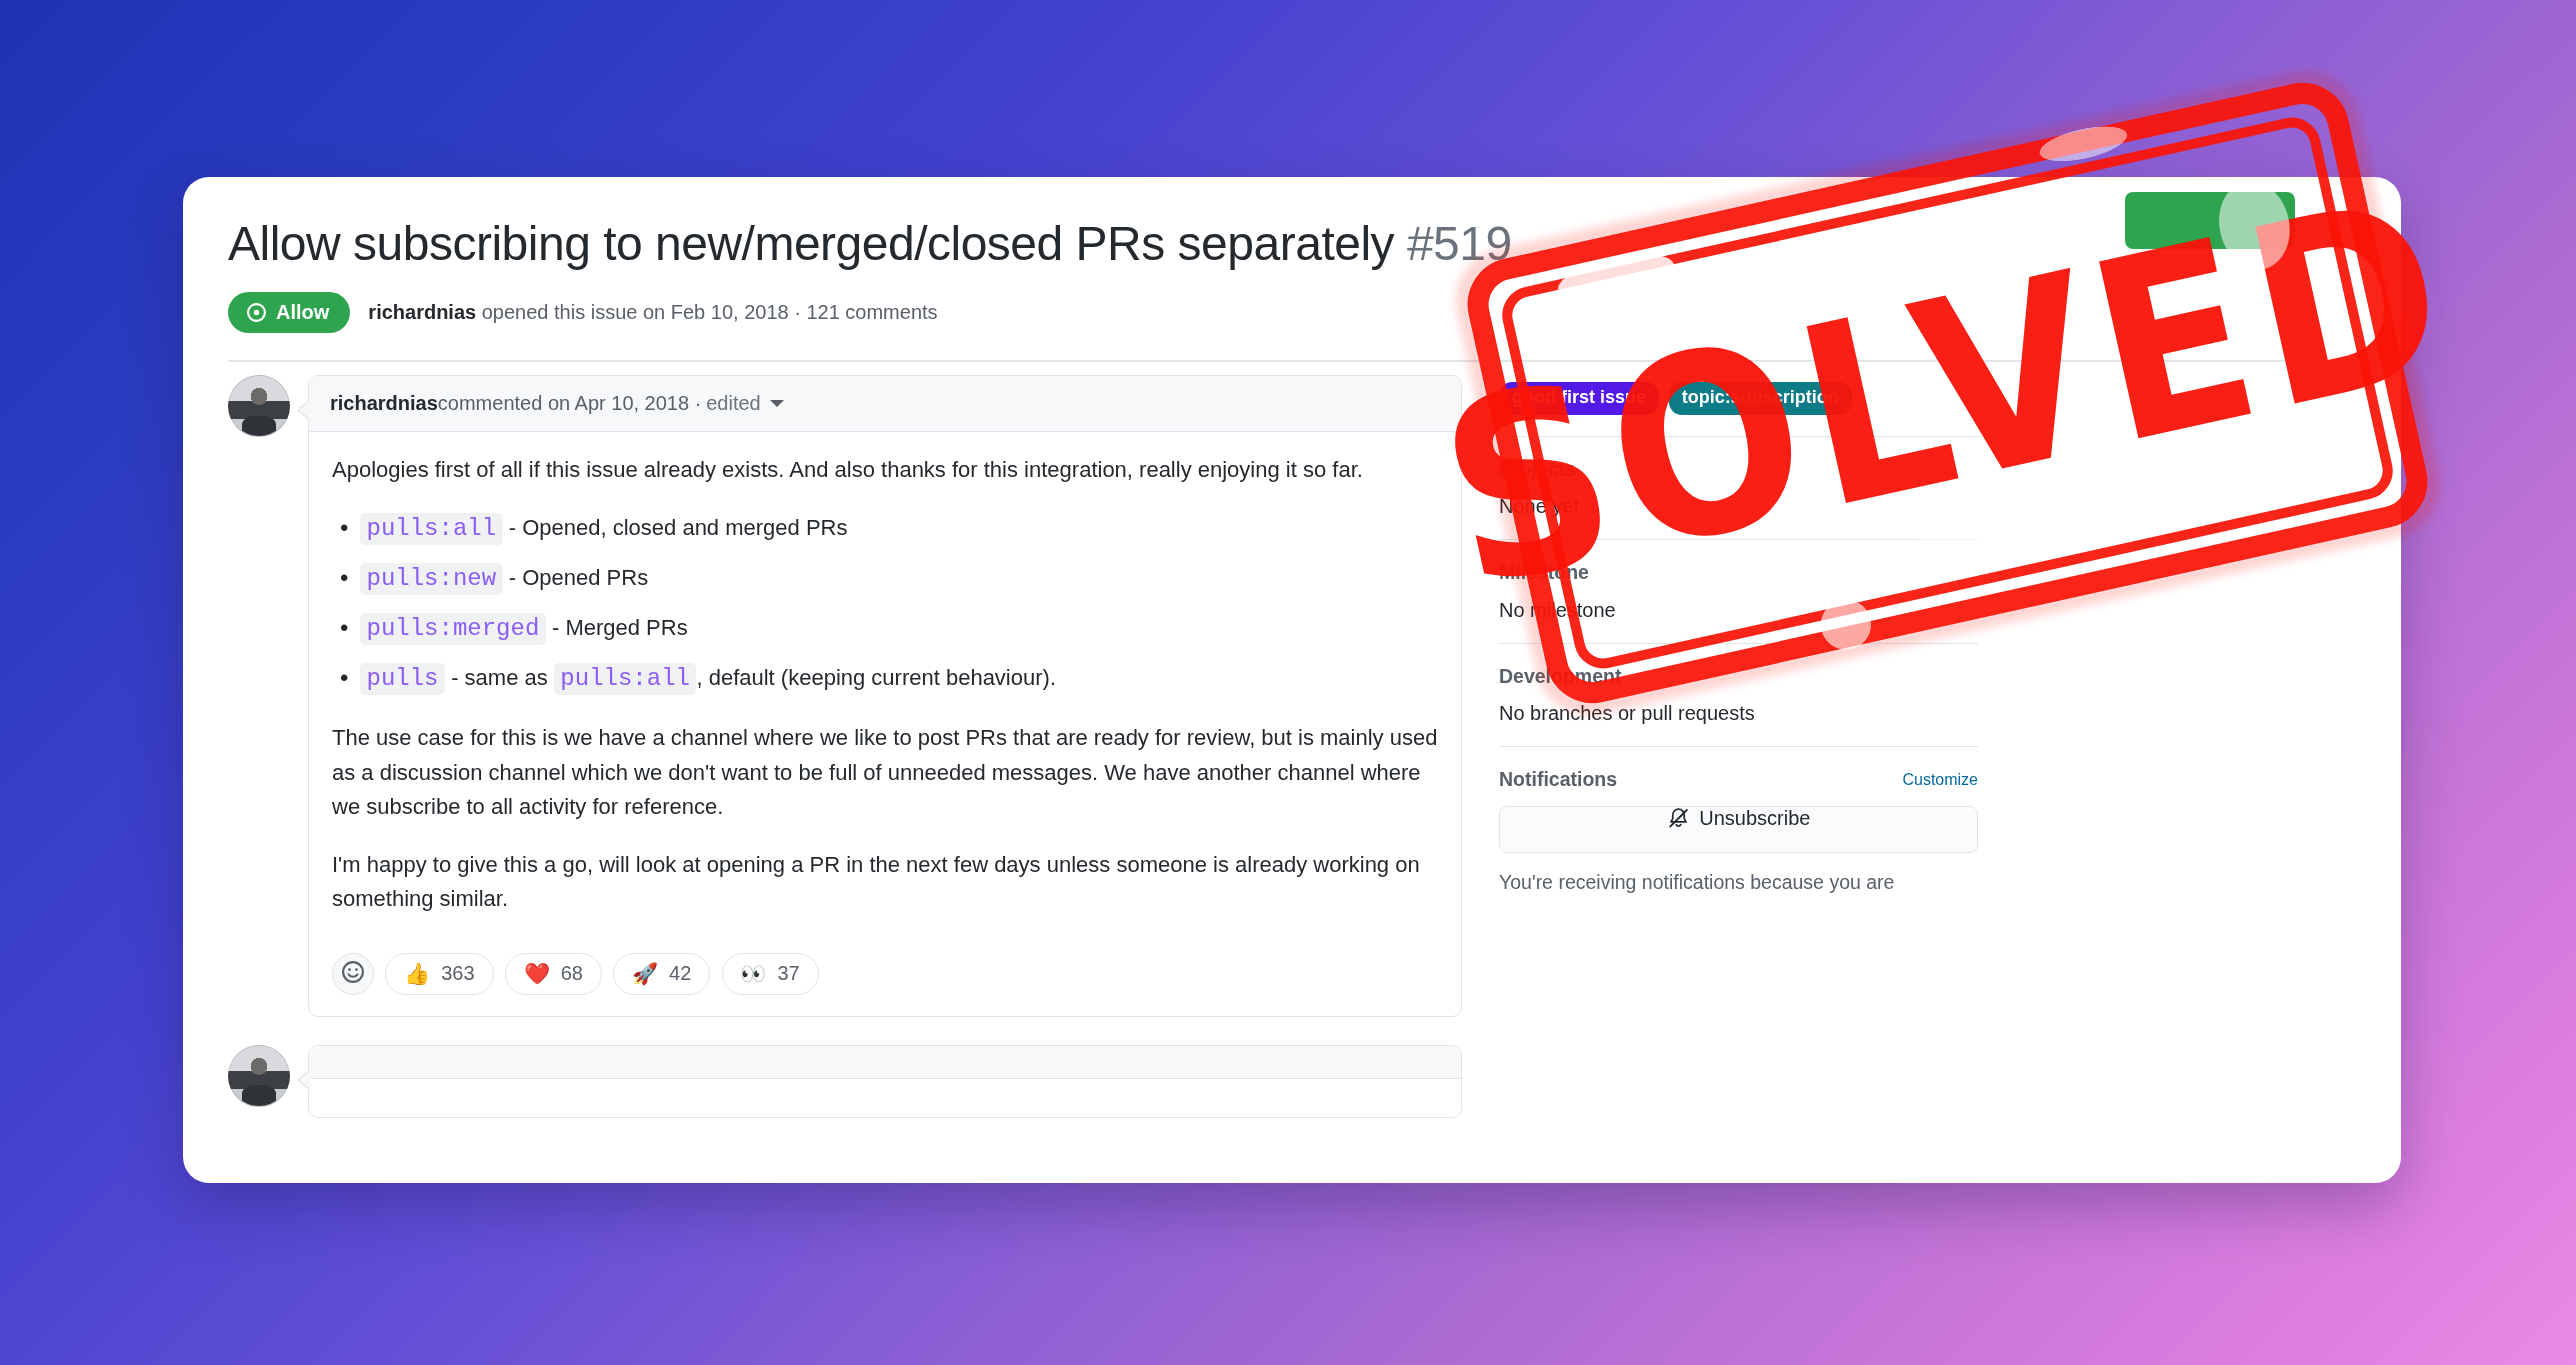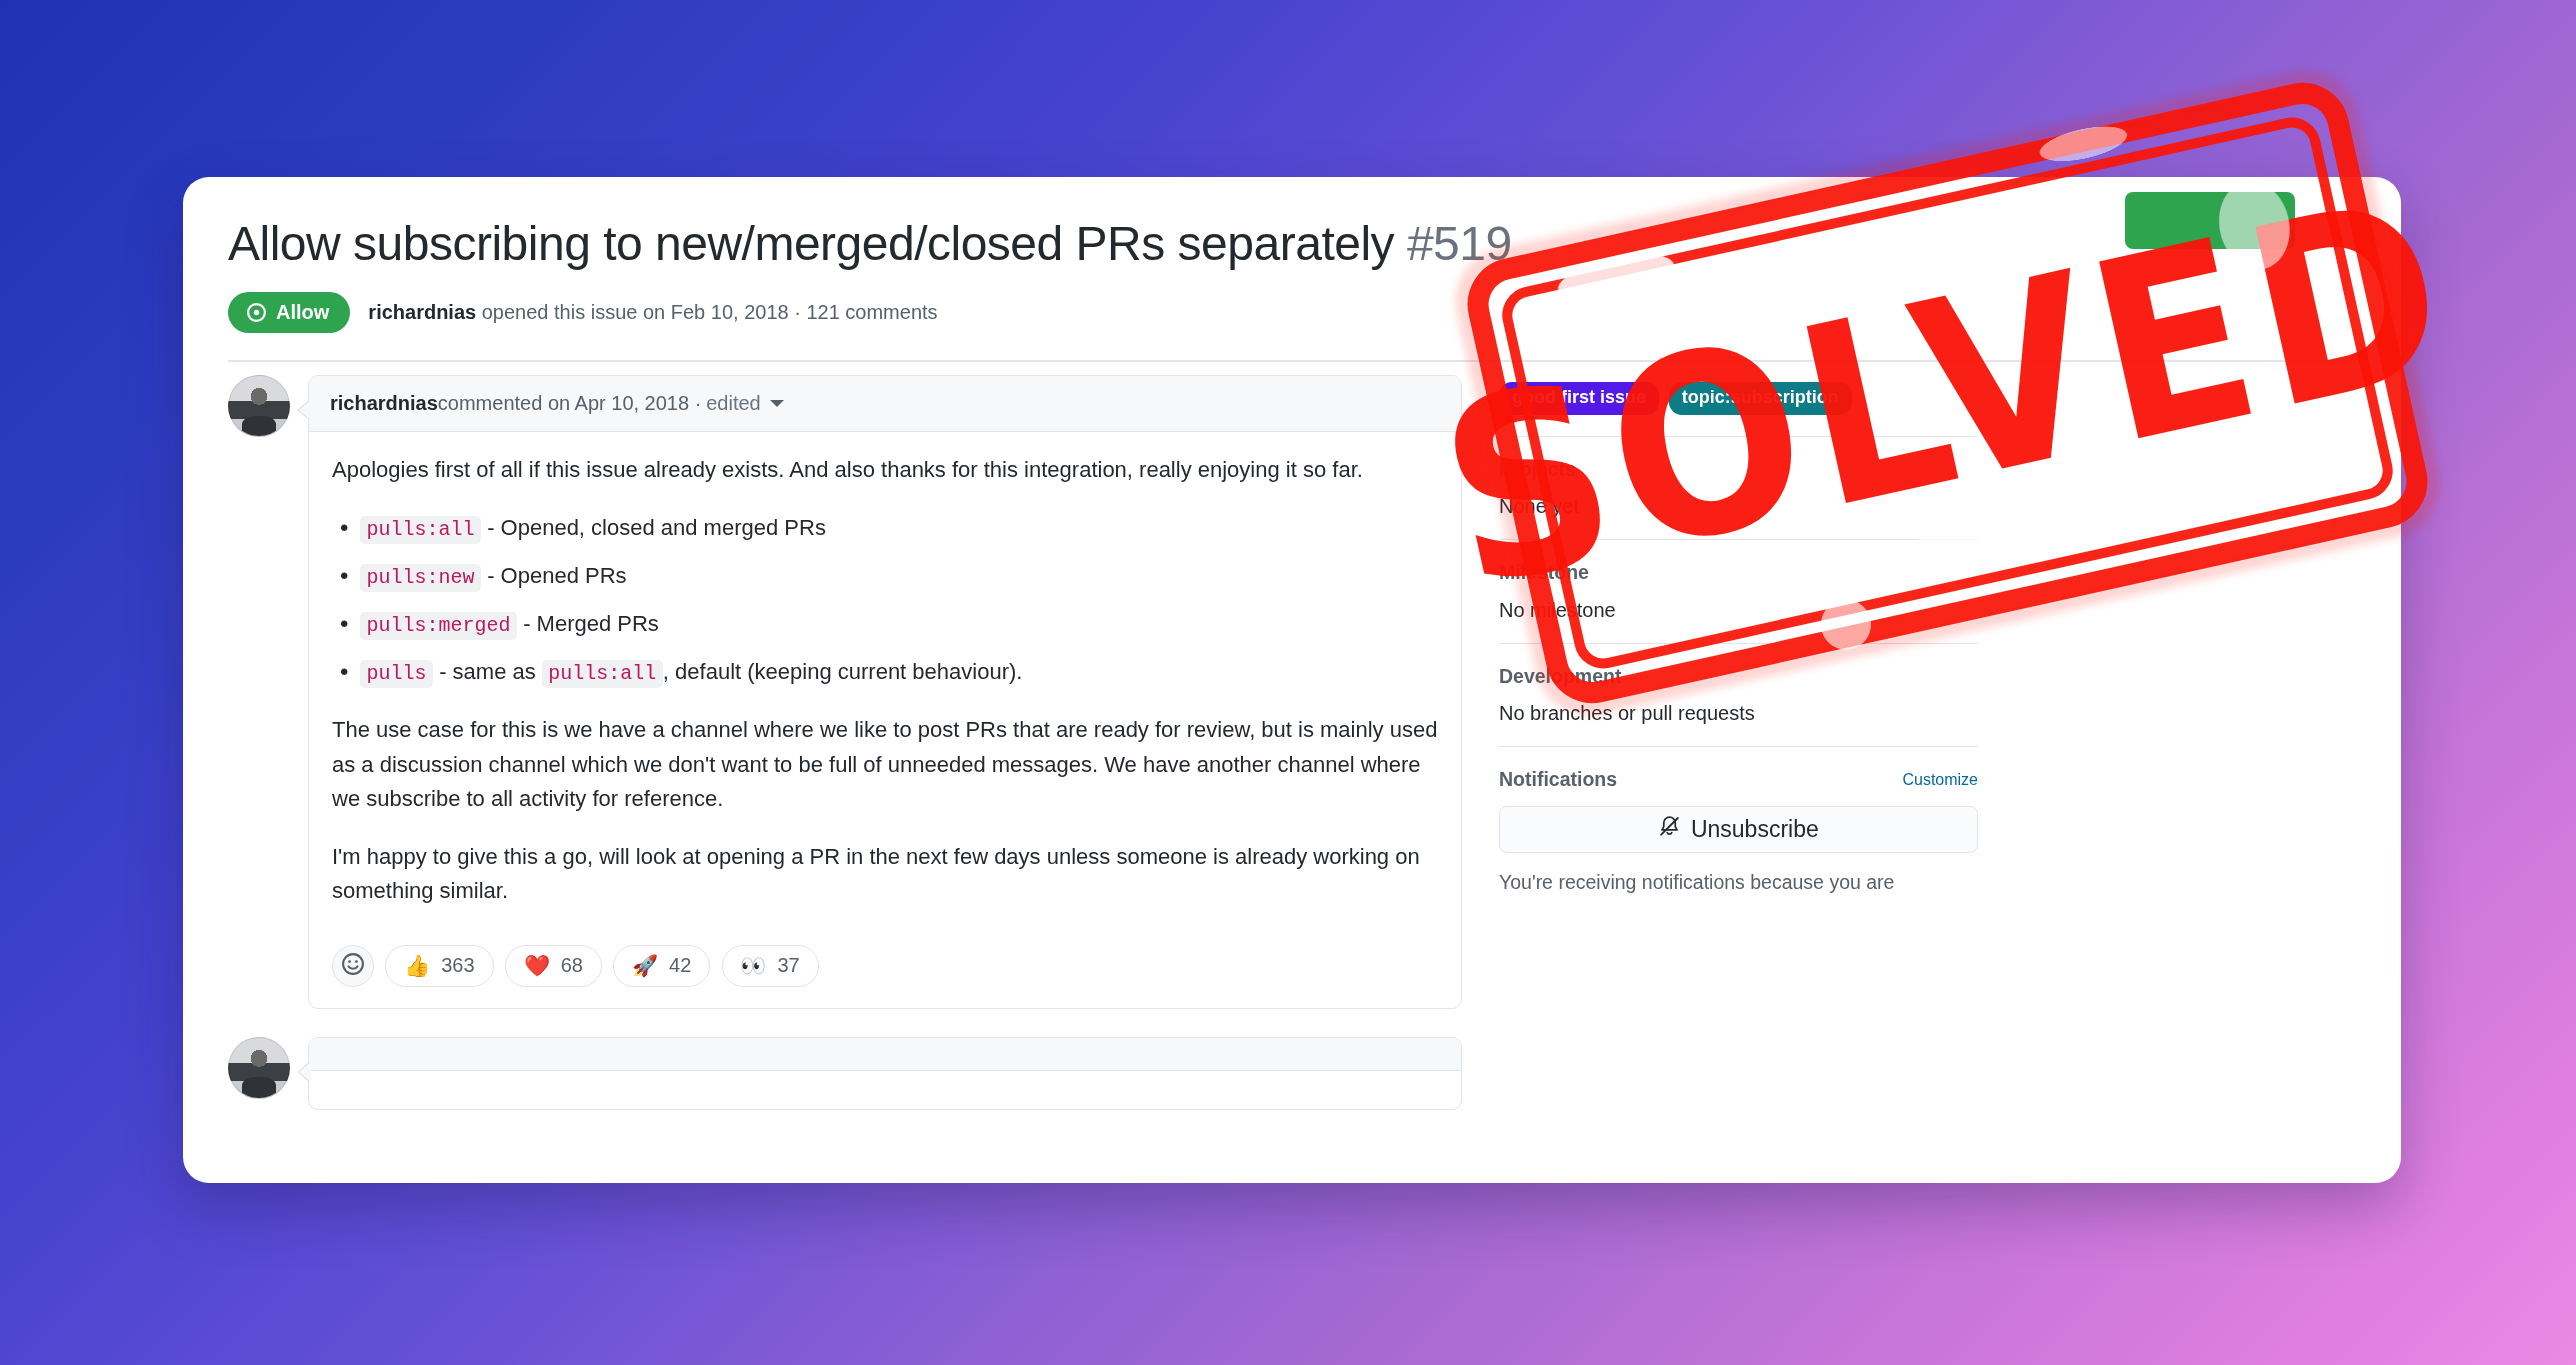--- a/index.html
+++ b/index.html
@@ -103,21 +103,21 @@
     font-size:22px; line-height:1.5; color:#24292e;
     padding-left:28px; position:relative; margin-bottom:14px;
   }
   .comment-body li::before{
     content:"•"; position:absolute; left:8px; top:-1.6px;
     font-size:24px; color:#24292e;
   }
   code {
     font-family:"Liberation Mono", monospace;
     background:#eff1f3; border-radius:4.9px;
-    padding:2.4px 6.5px; font-size:20px; color:#be185d;
+    padding:2.4px 6.5px; font-size:24px; color:#8b5cf6;
   }
 
   
   .reactions { display:flex; gap:11.4px; padding:4.9px 23px 21px 23px; align-items:center; }
   .react-add {
     width:42px; height:42px; border-radius:21px; border:1.6px solid #e1e4e8;
     background:#f6f8fa; display:flex; align-items:center; justify-content:center;
   }
   .react-pill {
     height:42px; border:1.6px solid #e1e4e8; border-radius:21px;
@@ -135,22 +135,22 @@
   }
   .side-link { font-size:16px; font-weight:400; color:#0369a1; }
   .side-val { font-size:20px; color:#24292e; }
   .label-row { display:flex; gap:9.7px; flex-wrap:wrap; }
   .label-chip {
     font-size:18px; font-weight:700; color:#fff;
     padding:6.5px 13px; border-radius:13px; line-height:1.1;
   }
   .unsub-btn {
     width:100%; height:47px; border:1.6px solid #e1e4e8; border-radius:8px;
-    background:#fafbfc; display:flex; align-items:center; justify-content:center;
-    gap:9.7px; font-size:23px; color:#24292e; margin-bottom:14.6px;
+    background:#fafbfc; display:flex; justify-content:center;
+    gap:9.7px; font-size:20px; color:#24292e; margin-bottom:14.6px;
   }
   .notif-note { font-size:19.5px; color:#586069; line-height:1.45; }
 
   
   .new-issue-btn{
     position:absolute; right:106px; top:14.6px;
     width:170px; height:57px; background:#2ea44f; border-radius:8px;
   }
 
   

